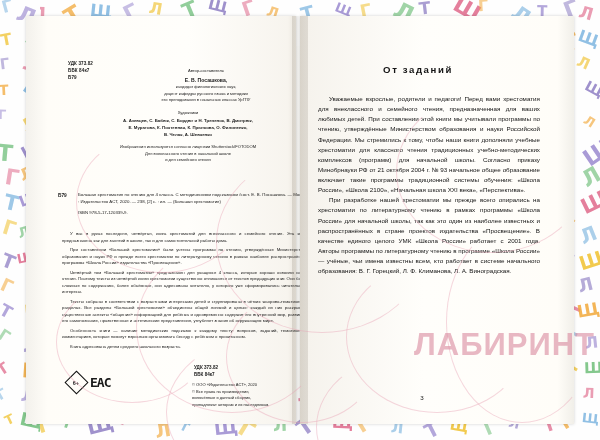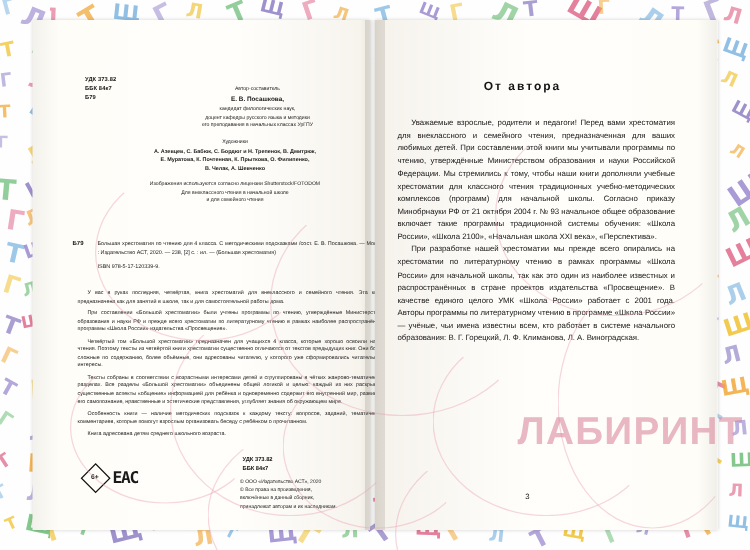--- a/index.html
+++ b/index.html
@@ -313,21 +313,21 @@
         <div>© Все права на произведения,</div>
         <div>включённые в данный сборник,</div>
         <div>принадлежат авторам и их наследникам.</div>
       </div>
 
     </div>
   </div>
 
   <div class="leaf leaf-right">
     <div class="rp">
-      <h1>От автора</h1>
+      <h1>От заданий</h1>
       <div class="txt" id="preface">
           <p>Уважаемые взрослые, родители и педагоги! Перед вами хрестоматия для внеклассного и семейного чтения, предназначенная для ваших любимых детей. При составлении этой книги мы учитывали программы по чтению, утверждённые Министерством образования и науки Российской Федерации. Мы стремились к тому, чтобы наши книги дополняли учебные хрестоматии для классного чтения традиционных учебно-методических комплексов (программ) для начальной школы. Согласно приказу Минобрнауки РФ от 21 октября 2004 г. № 93 начальное общее образование включает такие программы традиционной системы обучения: «Школа России», «Школа 2100», «Начальная школа XXI века», «Перспектива».</p>
           <p>При разработке нашей хрестоматии мы прежде всего опирались на хрестоматии по литературному чтению в рамках программы «Школа России» для начальной школы, так как это один из наиболее известных и распространённых в стране проектов издательства «Просвещение». В качестве единого целого УМК «Школа России» работает с 2001 года. Авторы программы по литературному чтению в программе «Школа России» — учёные, чьи имена известны всем, кто работает в системе начального образования: В. Г. Горецкий, Л. Ф. Климанова, Л. А. Виноградская.</p>
         </div>
       <div class="folio">3</div>
     </div>
   </div>
 
   <div class="gutter"></div>
 

